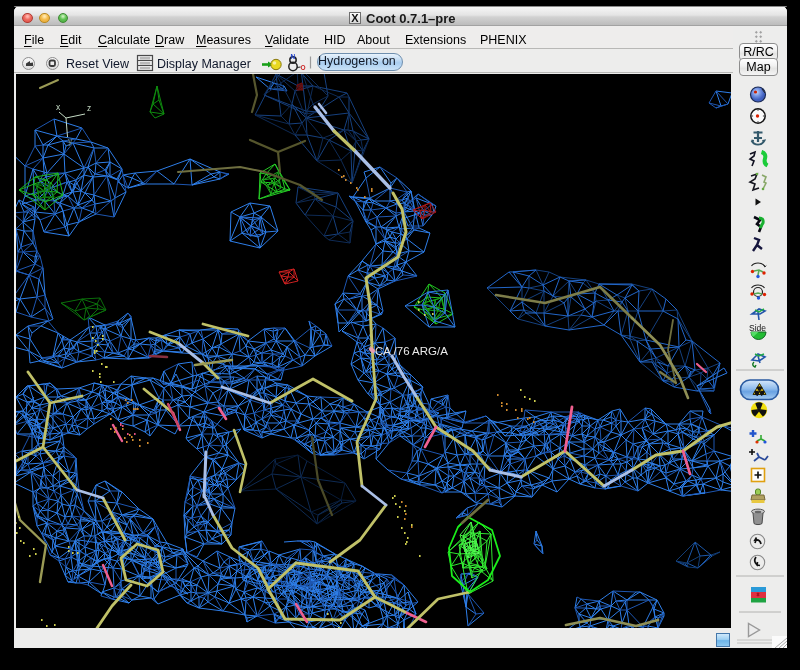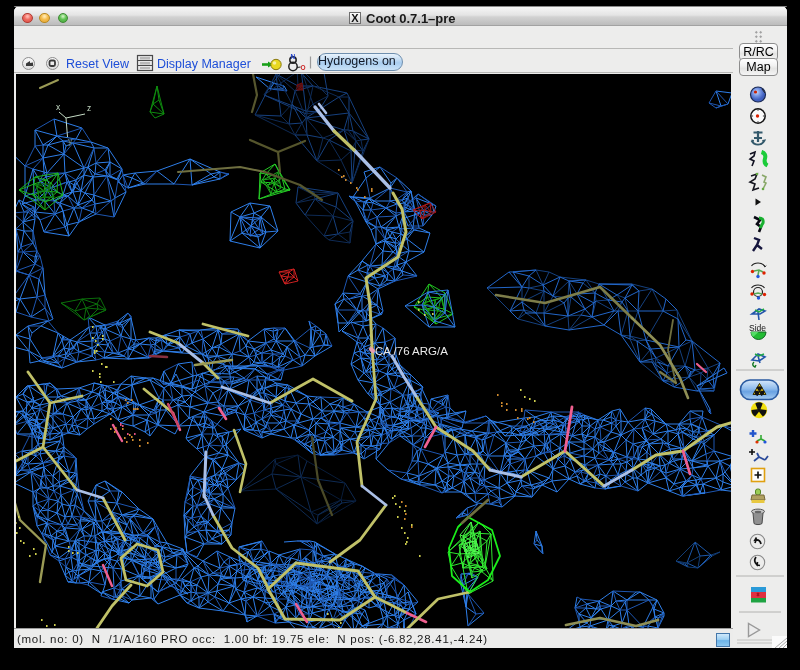--- a/index.html
+++ b/index.html
@@ -17,21 +17,21 @@
 #tl-g{left:43.7px;background:radial-gradient(circle at 50% 30%,#c4edb6 8%,#61c354 45%,#47a33b 100%);border:0.5px solid #3e8a34;}
 #xicon{position:absolute;left:335px;top:5px;width:12px;height:12px;background:linear-gradient(#fdfdfd,#d8d8d8);border:1px solid #6e6e6e;color:#111;
  font-size:11px;line-height:11px;text-align:center;font-weight:bold;}
 #title{position:absolute;left:352px;top:4px;font-size:13px;font-weight:bold;color:#191919;letter-spacing:0px;}
 
 #menubar{position:absolute;left:0;top:20px;width:719px;height:22px;background:#eeedec;font-size:12.5px;color:#000;}
 #menubar span{position:absolute;top:7px;}
 #menubar u{text-decoration-thickness:1px;text-underline-offset:2px;}
 #menuline{position:absolute;left:0;top:41.5px;width:719px;height:1px;background:#b8b8b6;}
 #toolline{position:absolute;left:0;top:66px;width:719px;height:1px;background:#b8b8b6;}
-.tbtxt{position:absolute;top:51px;font-size:12.5px;color:#1d4ed8;}
+.tbtxt{position:absolute;top:51px;font-size:12.5px;color:#0f172a;}
 .circbtn{position:absolute;top:50.5px;width:13px;height:13px;border-radius:50%;background:linear-gradient(#fafafa,#dcdcdc);border:1px solid #8e8e8e;}
 .pill{position:absolute;top:46.5px;height:18.5px;border-radius:9.5px;border:1.5px solid #6f8fae;
  background:linear-gradient(#e9f3fc 0%,#c4ddf4 35%,#a9cdef 55%,#c9e2f7 100%);
  font-size:12.5px;color:#101826;}
 
 #canvas{position:absolute;left:2px;top:68px;width:715px;height:554px;background:#000;}
 
 #status{position:absolute;left:0px;top:622px;width:719px;height:20px;background:#ececeb;border-top:1px solid #9b9b9b;
  font-size:11.5px;letter-spacing:0.72px;color:#1a1a1a;}
 #status span{position:absolute;left:3px;top:4px;white-space:pre;}
@@ -47,20 +47,32 @@
 </style>
 </head>
 <body>
 <div id="win">
   <div id="titlebar">
     <div class="tl" id="tl-r"></div>
       <div class="tl" id="tl-y"></div>
       <div class="tl" id="tl-g"></div>
     <div id="xicon">X</div>
       <div id="title">Coot 0.7.1–pre</div>
+  </div>
+  <div id="menubar">
+    <span style="left:10px"><u>F</u>ile</span>
+    <span style="left:46px"><u>E</u>dit</span>
+    <span style="left:84px"><u>C</u>alculate</span>
+    <span style="left:141px"><u>D</u>raw</span>
+    <span style="left:182px"><u>M</u>easures</span>
+    <span style="left:251px"><u>V</u>alidate</span>
+    <span style="left:310px">HID</span>
+    <span style="left:343px">About</span>
+    <span style="left:391px">Extensions</span>
+    <span style="left:466px">PHENIX</span>
   </div>
   <div id="menuline"></div>
   <div class="circbtn" style="left:8px"></div>
   <div class="circbtn" style="left:32px"></div>
   <span class="tbtxt" style="left:52px">Reset View</span>
   <span class="tbtxt" style="left:143px">Display Manager</span>
   <div id="toolline"></div>
 <svg width="719" height="25" viewBox="0 0 719 25" style="position:absolute;left:0;top:48px">
 <path d="M12 9.5l4-2.5v2l3-.5v3.5h-7z" fill="#3a3a3a"></path>
 <rect x="35.5" y="6.5" width="5.5" height="5.5" rx="1.5" fill="none" stroke="#3a3a3a" stroke-width="1.8"></rect>
@@ -142,23 +154,20 @@
         <path d="M322 96h1.6M325 103h1.6M327 102h1.6M329 106h1.6M334 109h1.6M334 109h1.6M340 114h1.6M341 116h1.6M348 123h1.6M355 117h1.6M355 115h1.6M109 326h1.6M111 329h1.6M115 326h1.6M119 335h1.6M117 335h1.6M121 335h1.6M481 321h1.6M485 329h1.6M490 330h1.6M490 336h1.6M485 332h1.6M499 336h1.6M501 344h1.6M505 335h1.6M505 337h1.6M511 345h1.6M513 344h1.6M517 348h1.6M94 345h1.6M94 355h1.6M99 354h1.6M98 358h1.6M106 355h1.6M108 364h1.6M113 361h1.6M115 363h1.6M116 366h1.6M110 368h1.6M123 372h1.6M123 366h1.6M131 369h1.6M385 428h1.6M389 432h1.6M389 440h1.6M388 445h1.6M395 453h1.6" stroke="#cf8a2e" stroke-width="1.8" fill="none"></path>
         <path d="M76 253h1.6M86 262h1.6M76 264h1.6M79 267h1.6M86 265h1.6M78 277h1.6M81 271h1.6M80 277h1.6M78 279h1.6M83 300h1.6M85 290h1.6M76 297h1.6M89 293h1.6M90 293h1.6M83 303h1.6M84 308h1.6M97 308h1.6M504 316h1.6M508 323h1.6M513 325h1.6M518 327h1.6M2 443h1.6M-1 449h1.6M3 454h1.6M0 459h1.6M4 467h1.6M7 469h1.6M17 475h1.6M13 482h1.6M19 480h1.6M52 473h1.6M52 477h1.6M56 479h1.6M61 479h1.6M402 228h1.6M402 236h1.6M408 241h1.6M416 240h1.6M376 424h1.6M378 422h1.6M379 430h1.6M383 433h1.6M388 437h1.6M381 443h1.6M385 454h1.6M395 451h1.6M388 459h1.6M391 464h1.6M390 468h1.6M389 470h1.6M403 482h1.6M25 546h1.6M30 552h1.6M38 551h1.6M311 540h1.6M315 545h1.6M322 554h1.6M324 549h1.6" stroke="#cdcd4d" stroke-width="1.8" fill="none"></path>
         <path d="M104 350h1.6M104 351h1.6M106 352h1.6M111 360h1.6M118 360h1.6" stroke="#e05080" stroke-width="1.8" fill="none"></path>
         <path d="M50 44l-7 -6M50 44l19 -4M50 44l1.5 19" stroke="#c6dcc6" stroke-width="1"></path>
         <text x="40" y="36" fill="#c6dcc6" font-size="8.5" font-family="Liberation Sans">x</text>
         <text x="71" y="37" fill="#c6dcc6" font-size="8.5" font-family="Liberation Sans">z</text>
         <text x="52" y="70" fill="#74846e" font-size="8.5" font-family="Liberation Sans">y</text>
         <text x="359" y="281" fill="#e9e9e9" font-size="11.5" font-family="Liberation Sans">CA /76 ARG/A</text>
       </svg>
     </div>
-  <div id="status">
-      <span>(mol. no: 0)  N  /1/A/160 PRO occ:  1.00 bf: 19.75 ele:  N pos: (-6.82,28.41,-4.24)</span>
-    </div>
   <div id="bluesq"></div>
   <div id="rpanel">
     <div id="grip"></div>
     <div class="rpill" style="top:17px">R/RC</div>
     <div class="rpill" style="top:32px">Map</div>
 <svg width="54" height="622" viewBox="0 0 54 622" style="position:absolute;left:0;top:0">
 <defs>
 <radialGradient id="gl" cx="40%" cy="35%">
             <stop offset="0%" stop-color="#c8d8f8"></stop>
             <stop offset="55%" stop-color="#7090e0"></stop>

